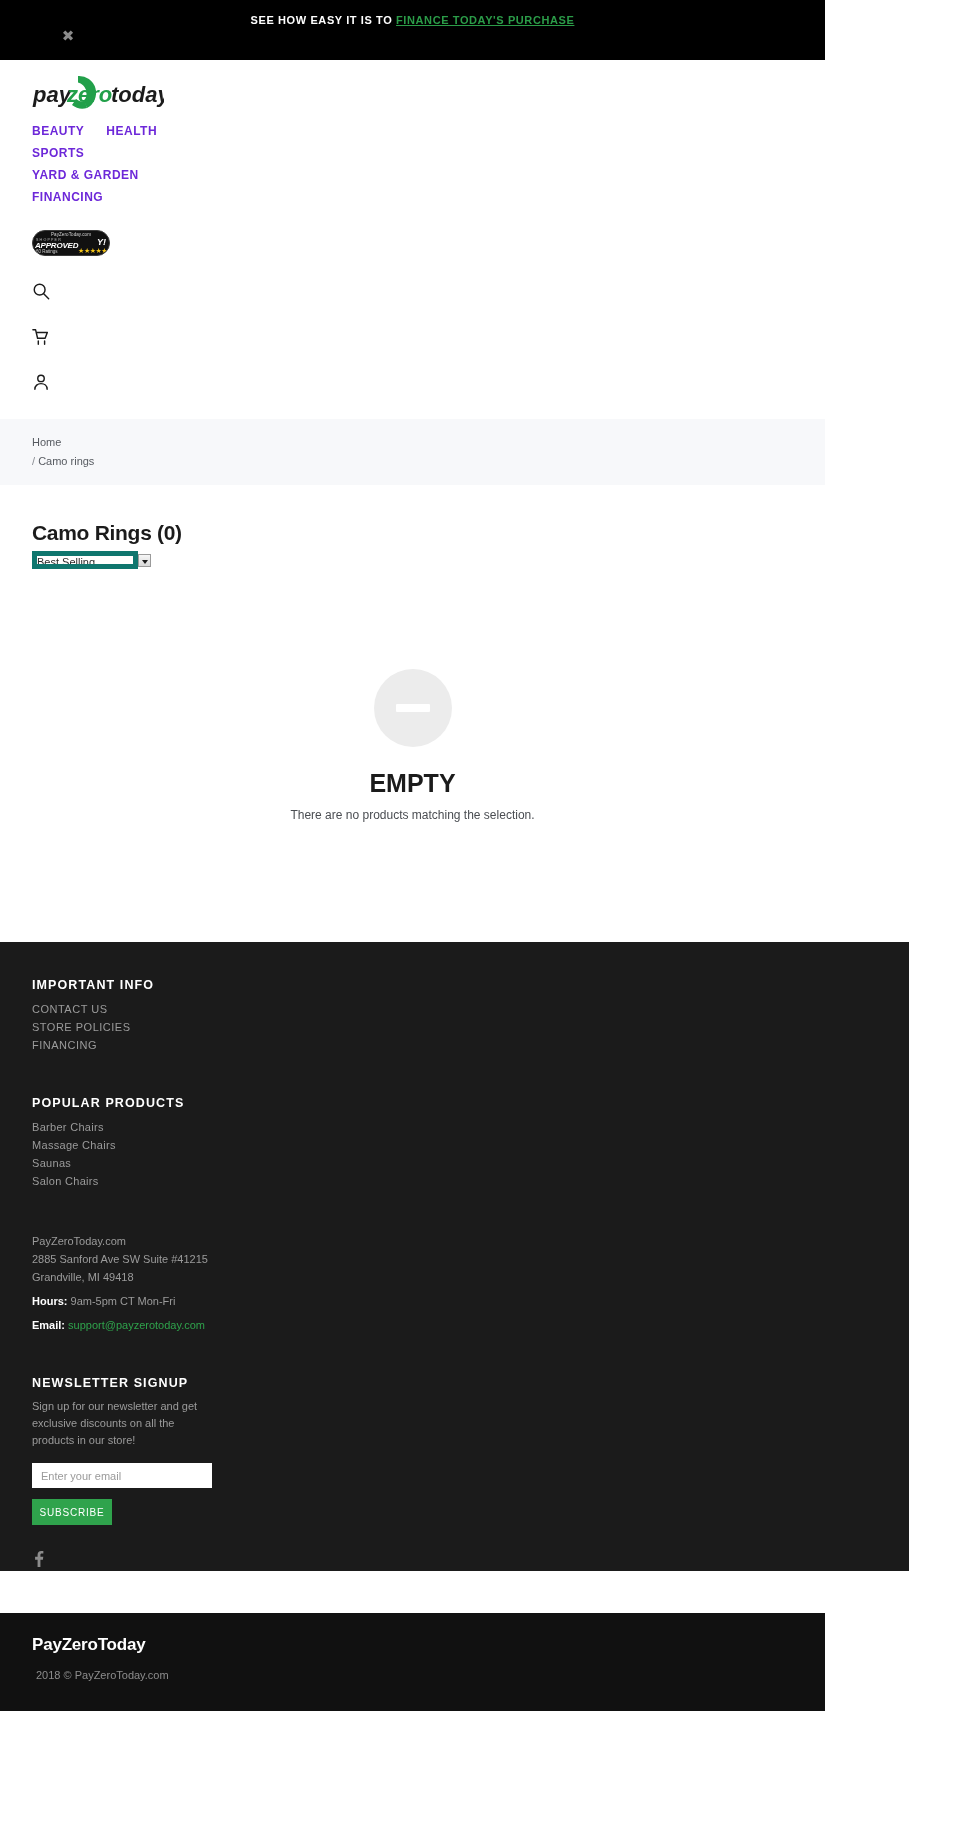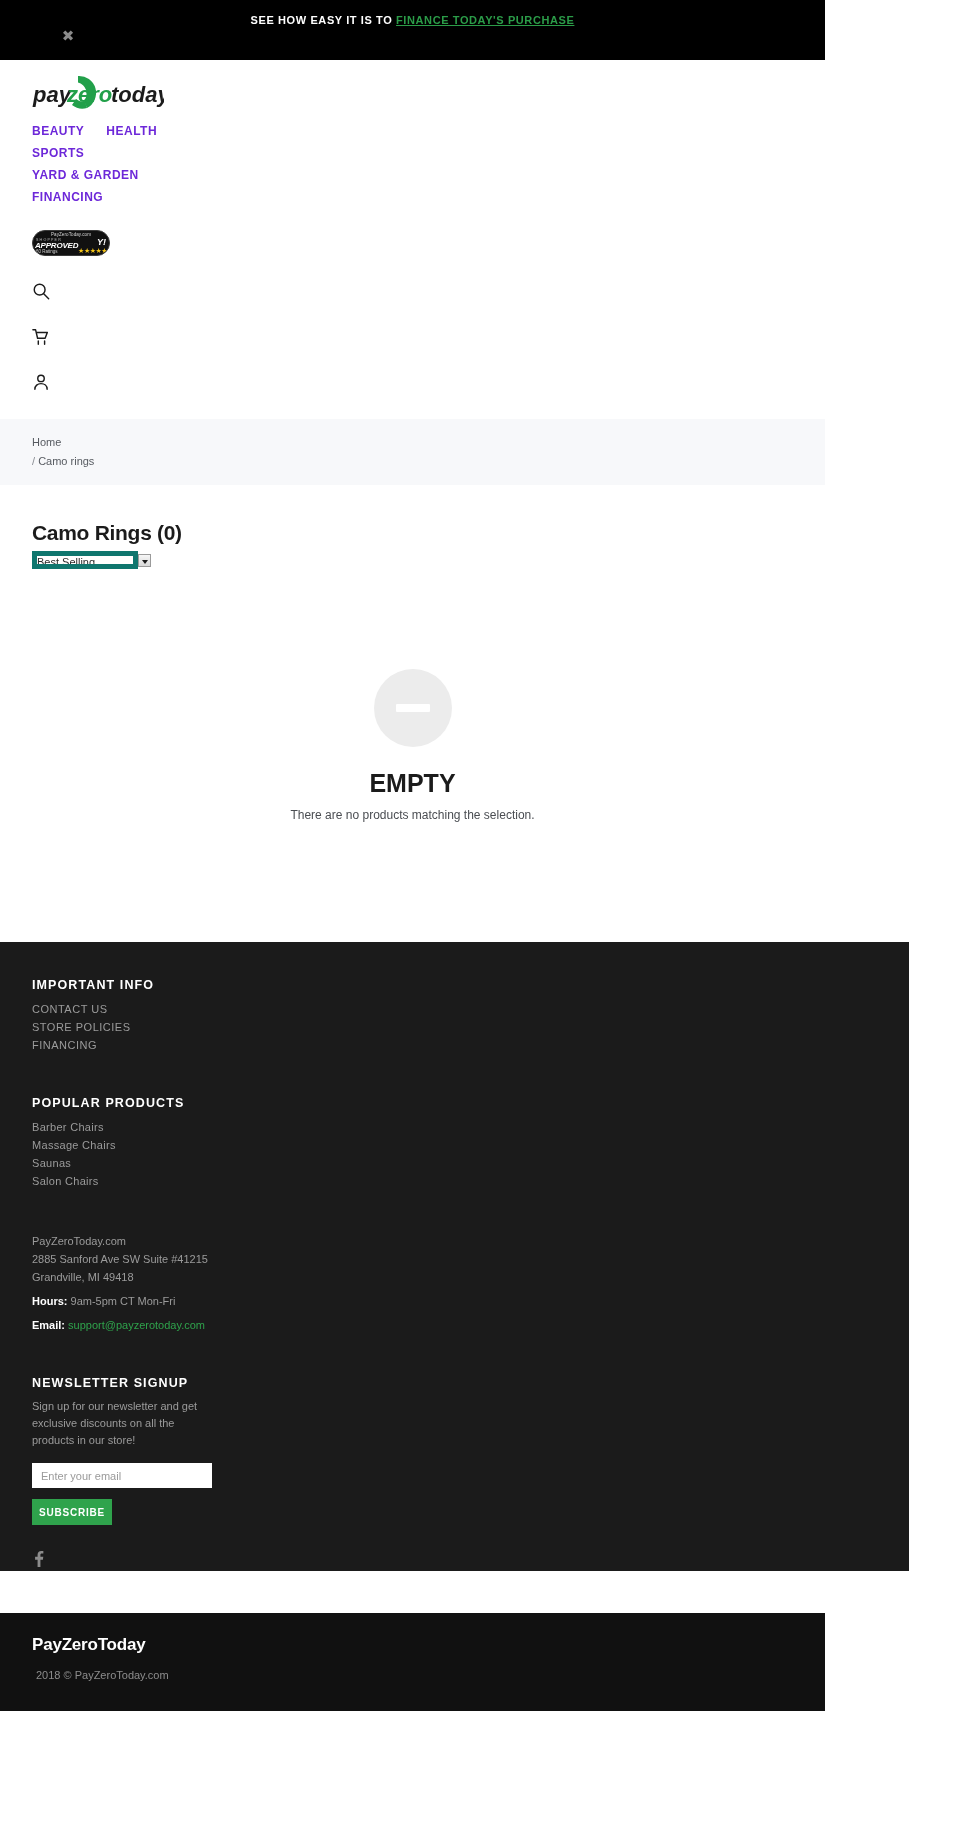--- a/index.html
+++ b/index.html
@@ -343,21 +343,21 @@
   .news-input::placeholder { color: #9a9a9a; }
   .subscribe-btn {
     margin-top: 11px;
     width: 80px;
     height: 26px;
     background: #2fa34c;
     border: none;
     color: #ffffff;
     font-family: "Liberation Sans", sans-serif;
     font-size: 10px;
-    font-weight: bold;
+    font-weight: normal;
     letter-spacing: 0.8px;
     cursor: pointer;
     display: block;
   }
   .social-row { margin-top: 26px; }
   .social-icon {
     width: 14px;
     height: 16px;
     color: #8c8c8c;
     cursor: pointer;

